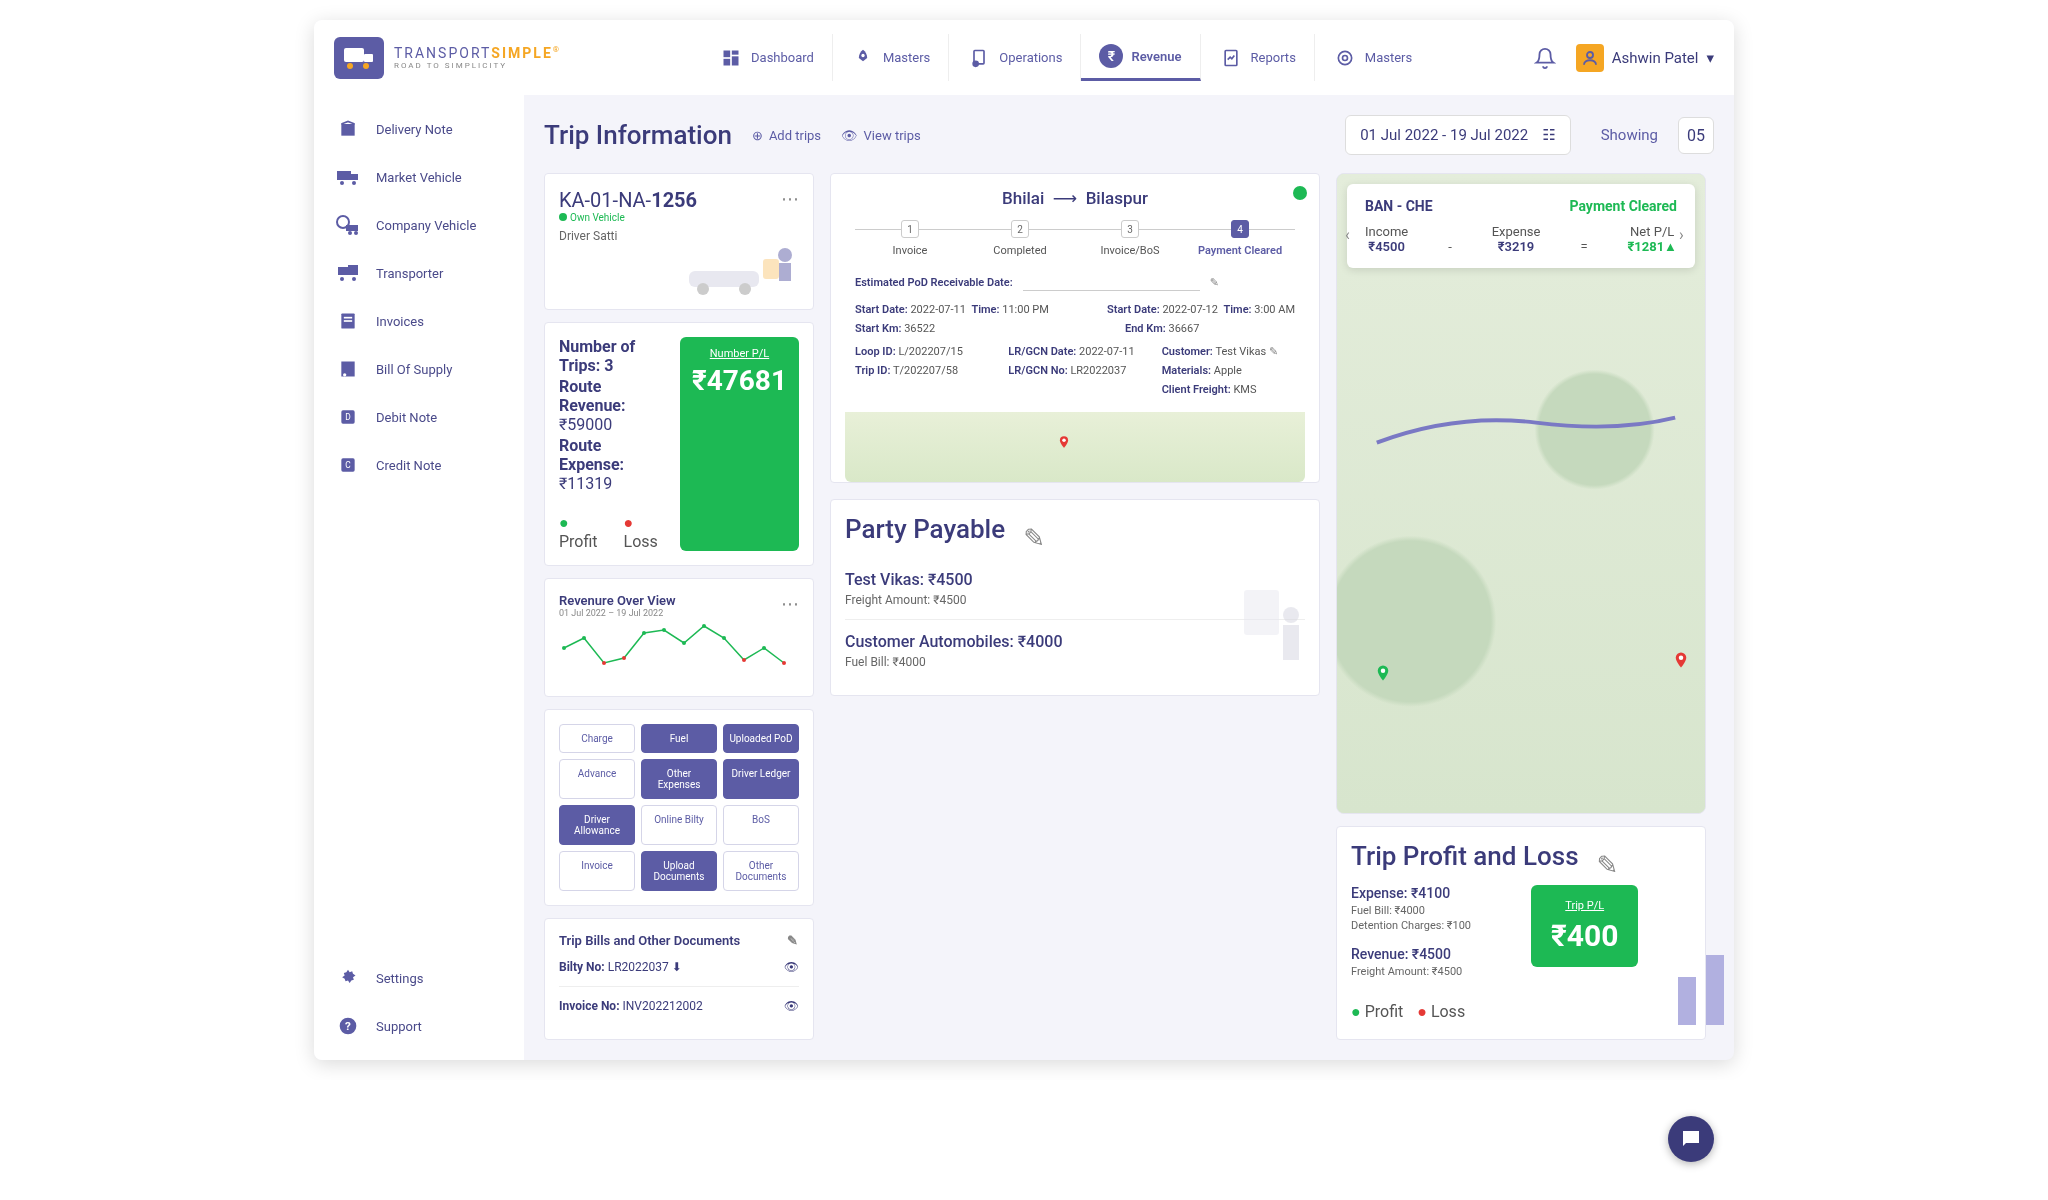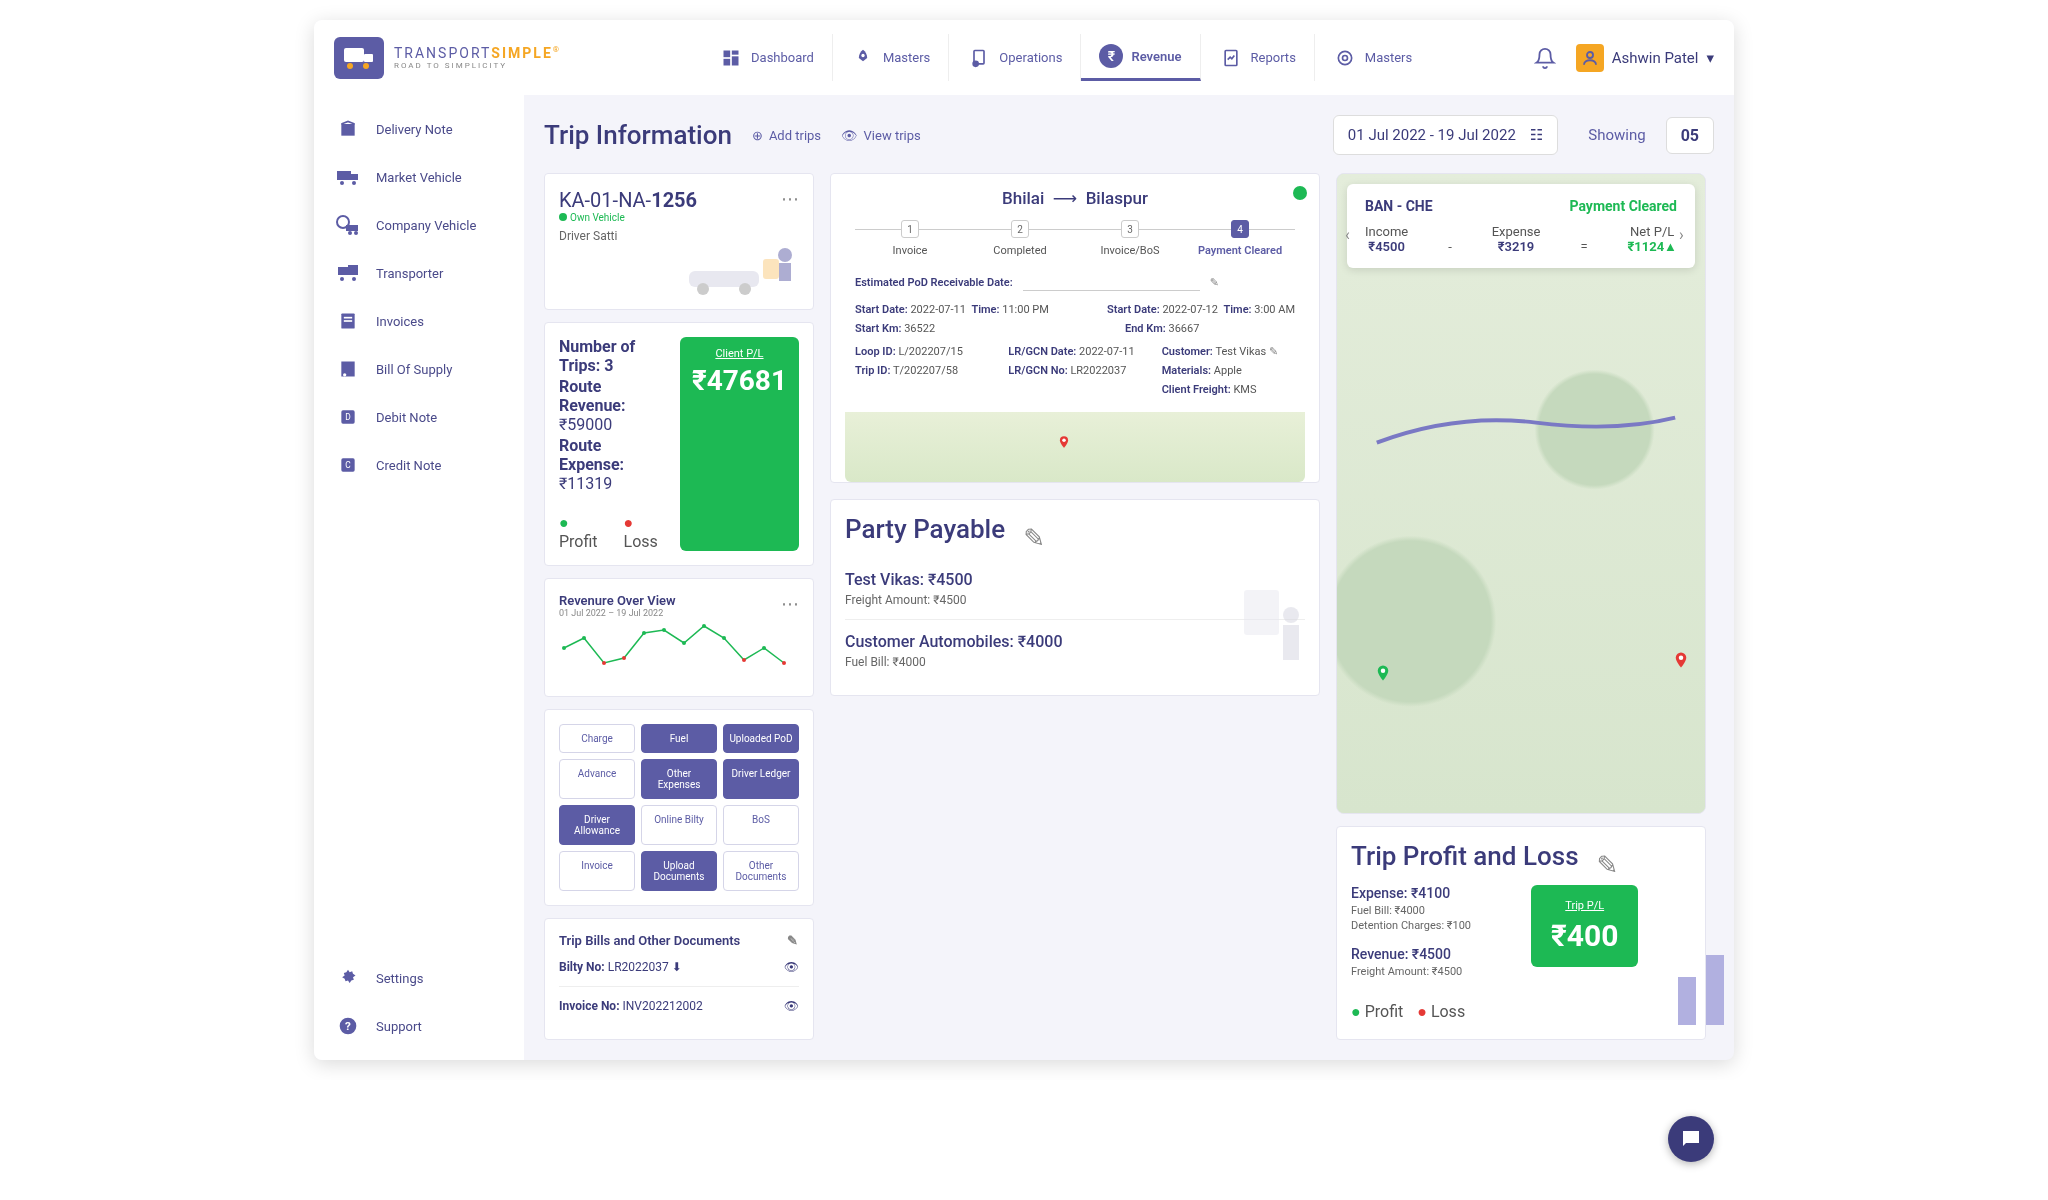--- a/index.html
+++ b/index.html
@@ -26,21 +26,21 @@
 .sb-item { display: flex; align-items: center; gap: 14px; padding: 12px 20px; font-size: 13px; color: #4a4a8a; cursor: pointer; }
 .sb-item.active { font-weight: 700; color: #3b3b7a; }
 .sb-icon { width: 28px; height: 24px; color:#5c5ca5; display:flex; align-items:center; justify-content:center;}
 .sb-bottom { margin-top: auto; }
 .main { flex: 1; padding: 20px; }
 .page-head { display: flex; align-items: center; gap: 20px; margin-bottom: 18px; }
 .page-title { font-size: 26px; color: #3b3b7a; font-weight: 500; }
 .head-link { display:flex; align-items:center; gap:6px; color: #5c5ca5; font-size: 13px; cursor:pointer;}
 .date-pill { margin-left: auto; background: #fff; border: 1px solid #ddd; border-radius: 6px; padding: 10px 14px; color: #3b3b7a; font-size: 15px; display:flex; align-items:center; gap:14px;}
 .show-label { color:#5c5ca5; font-size:15px; margin-left:10px;}
-.show-count { background:#fff; border:1px solid #ddd; border-radius:6px; padding:8px 14px; color:#3b3b7a;font-weight:bold;}
+.show-count { background:#fff; border:1px solid #ddd; border-radius:6px; padding:8px 8px; color:#3b3b7a;}
 .grid { display: grid; grid-template-columns: 270px 490px 370px; gap: 16px; }
 .card { background: #fff; border: 1px solid #e5e5f0; border-radius: 4px; padding: 14px; }
 .vehicle-card {}
 .vehicle-head { display:flex; justify-content:space-between; align-items:flex-start;}
 .vehicle-id { font-size: 20px; color: #3b3b7a; font-weight: 400;}
 .vehicle-id b { font-weight:700;}
 .own-badge { font-size: 10px; color:#1db954;}
 .dot-green { width:8px; height:8px; border-radius:50%; background:#1db954; display:inline-block; margin-right:3px;}
 .driver { font-size: 12px; color:#666; margin-top:6px;}
 .truck-illus { height: 48px; display:flex; align-items:flex-end; justify-content:flex-end; gap:4px; margin-top:4px;}
@@ -369,21 +369,21 @@
            <div class="stats-left">
              <div class="stat-line"><b><span>Number of Trips:</span> <span>3</span></b></div>
              <div class="stat-line"><b>Route Revenue:</b> <span>₹59000</span></div>
              <div class="stat-line"><b>Route Expense:</b> <span>₹11319</span></div>
              <div class="legend">
                   <span class="p">Profit</span>
                   <span class="l">Loss</span>
                 </div>
            </div>
            <div class="route-pl">
-             <div class="route-pl-label">Client P/L</div>
+             <div class="route-pl-label">Number P/L</div>
              <div class="route-pl-val">₹47681</div>
            </div>
          </div>
 
          <div class="card chart-card">
            <div style="display:flex;justify-content:space-between;">
              <div>
               <div class="chart-title">Revenure Over View</div>
               <div class="chart-sub">01 Jul 2022 – 19 Jul 2022</div>
              </div>
@@ -542,21 +542,21 @@
                     <div class="v">₹4500</div>
                   </div>
                <div style="align-self:flex-end;">-</div>
                <div style="text-align:center;">
                     <div>Expense</div>
                     <div class="v">₹3219</div>
                   </div>
                <div style="align-self:flex-end;">=</div>
                <div style="text-align:center;">
                     <div>Net P/L</div>
-                    <div class="net">₹1124▲</div>
+                    <div class="net">₹1281▲</div>
                   </div>
              </div>
            </div>
            <div class="dots-nav">• • • •</div>
            <svg class="route-svg" viewBox="0 0 370 340">
                 <path d="M40 270 Q 120 240, 200 250 T 340 245" stroke="#7a79c4" stroke-width="4" fill="none"></path>
               </svg>
            <svg class="pin g" viewBox="0 0 24 24">
                 <path fill="#1db954" d="M12 2a7 7 0 017 7c0 5-7 13-7 13S5 14 5 9a7 7 0 017-7z"></path>
                 <circle cx="12" cy="9" r="3" fill="#fff"></circle>

